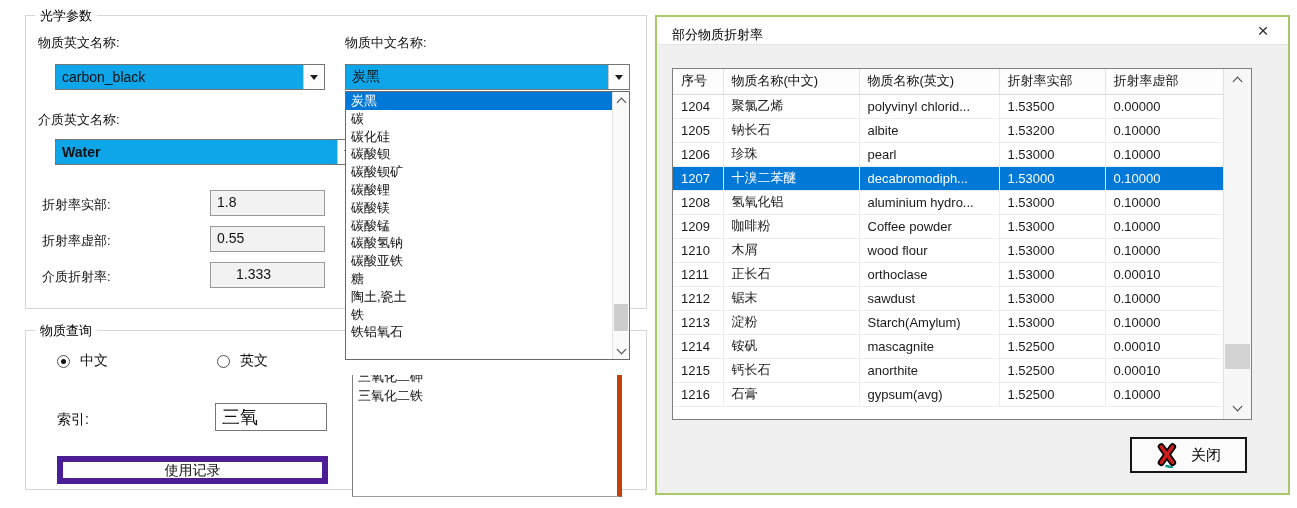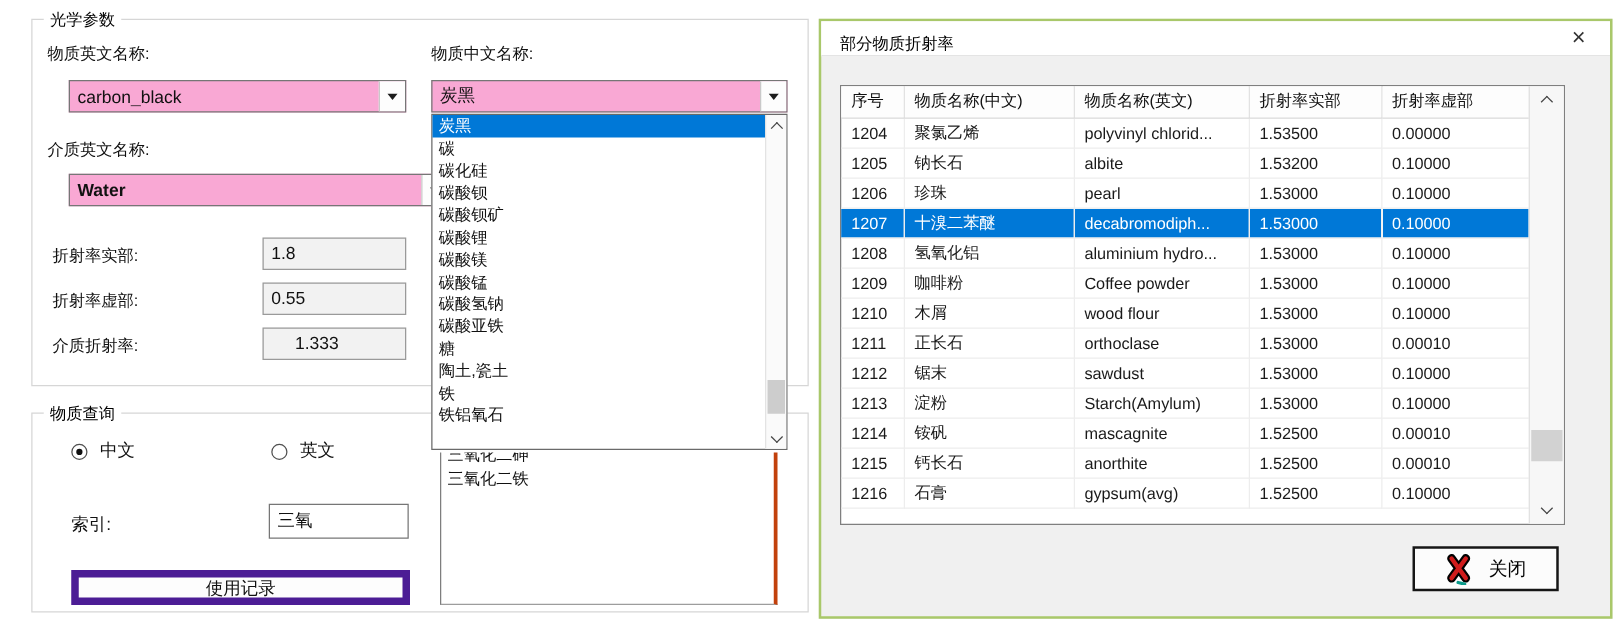--- a/index.html
+++ b/index.html
@@ -7,30 +7,30 @@
   .canvas {
     position:relative; width:1297px; height:508px; overflow:hidden;
     background:#ffffff; font-family:"Liberation Sans","DejaVu Sans",sans-serif;
     color:#111;
   }
   
   .groupbox { position:absolute; border:1px solid #d6d6d6; background:transparent; }
   .gb-label { position:absolute; top:-9px; left:9px; background:#ffffff; padding:0 5px;
               font-size:13px; color:#000000; white-space:nowrap; }
   .lbl { position:absolute; font-size:13px; color:#111; white-space:nowrap; }
-  .combo { position:absolute; background:#f9a8d4; border:1px solid #767676; display:flex;
+  .combo { position:absolute; background:#0ea5e9; border:1px solid #767676; display:flex;
            align-items:center; font-size:14px; }
   .combo .val { flex:1; padding-left:6px; white-space:nowrap; overflow:hidden; }
   .combo .btn { width:21px; align-self:stretch; display:flex; align-items:center;
                 justify-content:center; border-left:1px solid #c9c9c9; background:#fdfdfd; }
   .caret-down { width:0; height:0; border-left:4px solid transparent;
                 border-right:4px solid transparent; border-top:5px solid #1c1c1c; }
   .rofield { position:absolute; background:#f2f2f2; border:1px solid #9a9a9a;
              font-size:14px; padding:3px 0 0 6px; color:#111; }
-  .txt { position:absolute; background:#fff; border:1px solid #767676; font-size:14px;
+  .txt { position:absolute; background:#fff; border:1px solid #767676; font-size:18px;
          padding-left:6px; font-family:inherit; color:#111; outline:none; }
   .push-btn { position:absolute; background:#fdfdfd; border:6px solid #4c1d95;
               font-size:14px; font-family:inherit; color:#111; text-align:center; }
   .radio-row { position:absolute; display:flex; align-items:center; gap:10px; }
   .radio { width:13px; height:13px; border:1px solid #505050; border-radius:50%;
            background:#fff; position:relative; flex:0 0 auto; }
   .radio.sel::after { content:''; position:absolute; inset:3px; border-radius:50%; background:#101010; }
   .radio-row .rlbl { font-size:14px; }
   
   .dropdown { position:absolute; left:345px; top:91px; width:285px; height:269px;
@@ -40,22 +40,22 @@
              white-space:nowrap; overflow:hidden; }
   .dd-item.sel { background:#0078d7; color:#fff; }
   .dd-scroll { width:17px; position:relative; background:#fafafa; border-left:1px solid #e3e3e3; }
   .chev { width:7px; height:7px; border-right:1.6px solid #444; border-bottom:1.6px solid #444; }
   .chev.up { transform:rotate(-135deg); }
   .chev.down { transform:rotate(45deg); }
   .sb-arrow { position:absolute; left:0; width:100%; height:16px; display:flex;
               align-items:center; justify-content:center; }
   .dd-thumb { position:absolute; left:1px; right:1px; top:212px; height:27px; background:#cdcdcd; }
   
-  .listbox { position:absolute; left:352px; top:362px; width:270px; height:122px;
-             background:#fff; border-left:1px solid #7e7e7e; border-right:3px solid #c2410c;
+  .listbox { position:absolute; left:352px; top:375px; width:270px; height:122px;
+             background:#fff; border-left:1px solid #7e7e7e; border-right:5px solid #c2410c;
              border-bottom:1px solid #9d9d9d; z-index:5; overflow:hidden; }
   .lb-item { font-size:13px; line-height:18px; padding-left:5px; white-space:nowrap; }
   .lb-clip { height:12px; overflow:hidden; }
   .lb-clip .lb-item { margin-top:-7px; }
   
   .win { position:absolute; left:655px; top:15px; width:635px; height:480px;
          background:#f0f0f0; border:2px solid #a9c86a; z-index:8; }
   .titlebar { position:absolute; left:0; top:0; right:0; height:28px; background:#fff;
               border-bottom:1px solid #e4e4e4; display:flex; align-items:flex-end; }
   .title { font-size:13px; padding-left:15px; color:#000; }

